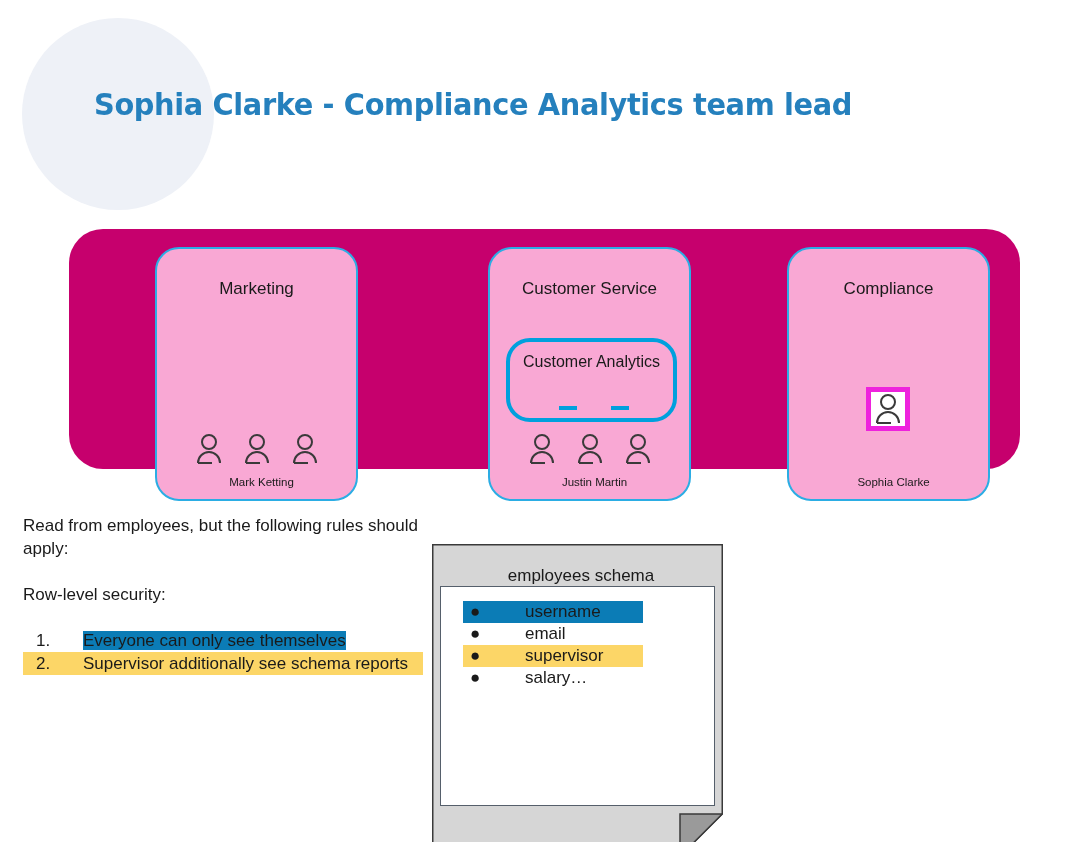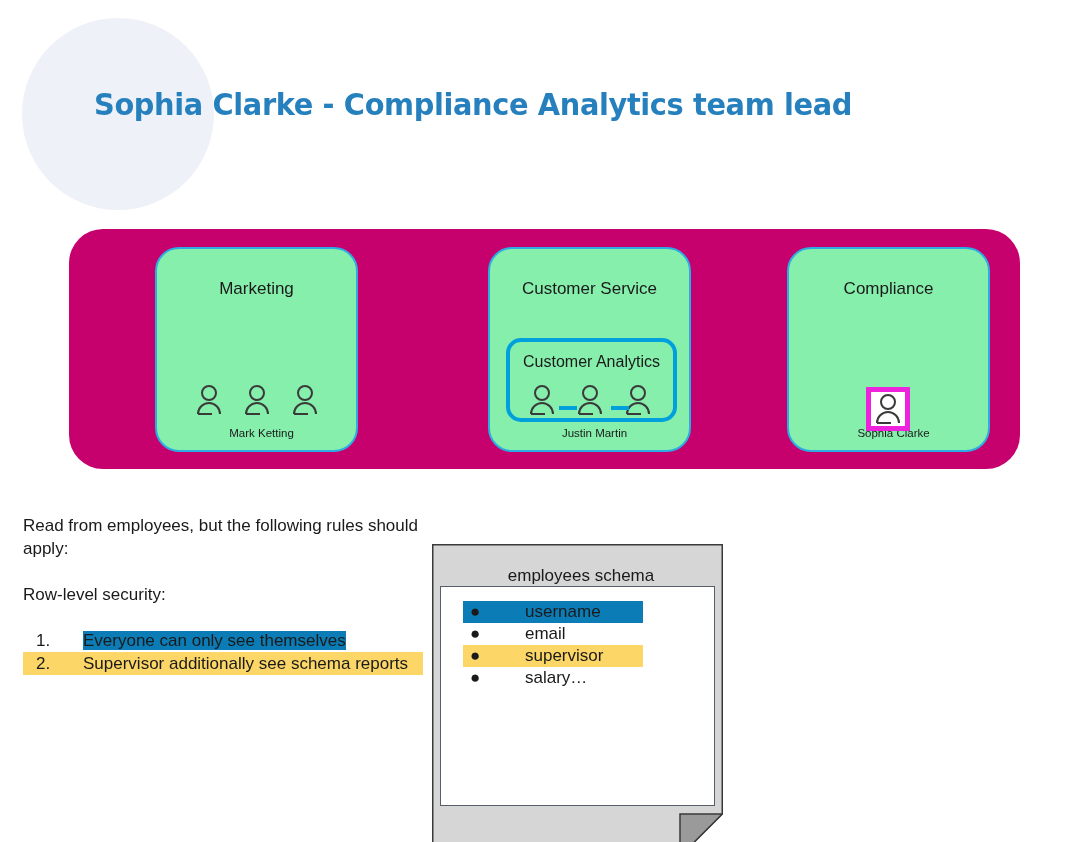--- a/index.html
+++ b/index.html
@@ -48,22 +48,22 @@
     width: 951px;
     height: 240px;
     background: #c6006d;
     border-radius: 34px;
   }
 
   .dept-card {
     position: absolute;
     top: 18px;
     width: 203px;
-    height: 205px;
-    background: #86efac;
+    height: 254px;
+    background: #f9a8d4;
     border: 2px solid #2bade4;
     border-radius: 24px;
     box-sizing: border-box;
   }
   #dept-card-marketing        { left: 86px; }
   #dept-card-customer-service { left: 419px; }
   #dept-card-compliance       { left: 718px; }
 
   .dept-title {
     position: absolute;
@@ -86,21 +86,21 @@
   }
 
   
   .subteam-box {
     position: absolute;
     left: 16px;
     top: 89px;
     width: 171px;
     height: 84px;
     border: 4px solid #00a0dd;
-    border-radius: 15px;
+    border-radius: 24px;
     box-sizing: border-box;
     background: transparent;
   }
   .subteam-label {
     position: absolute;
     left: 0;
     right: 0;
     top: 10px;
     text-align: center;
     font-size: 16px;

